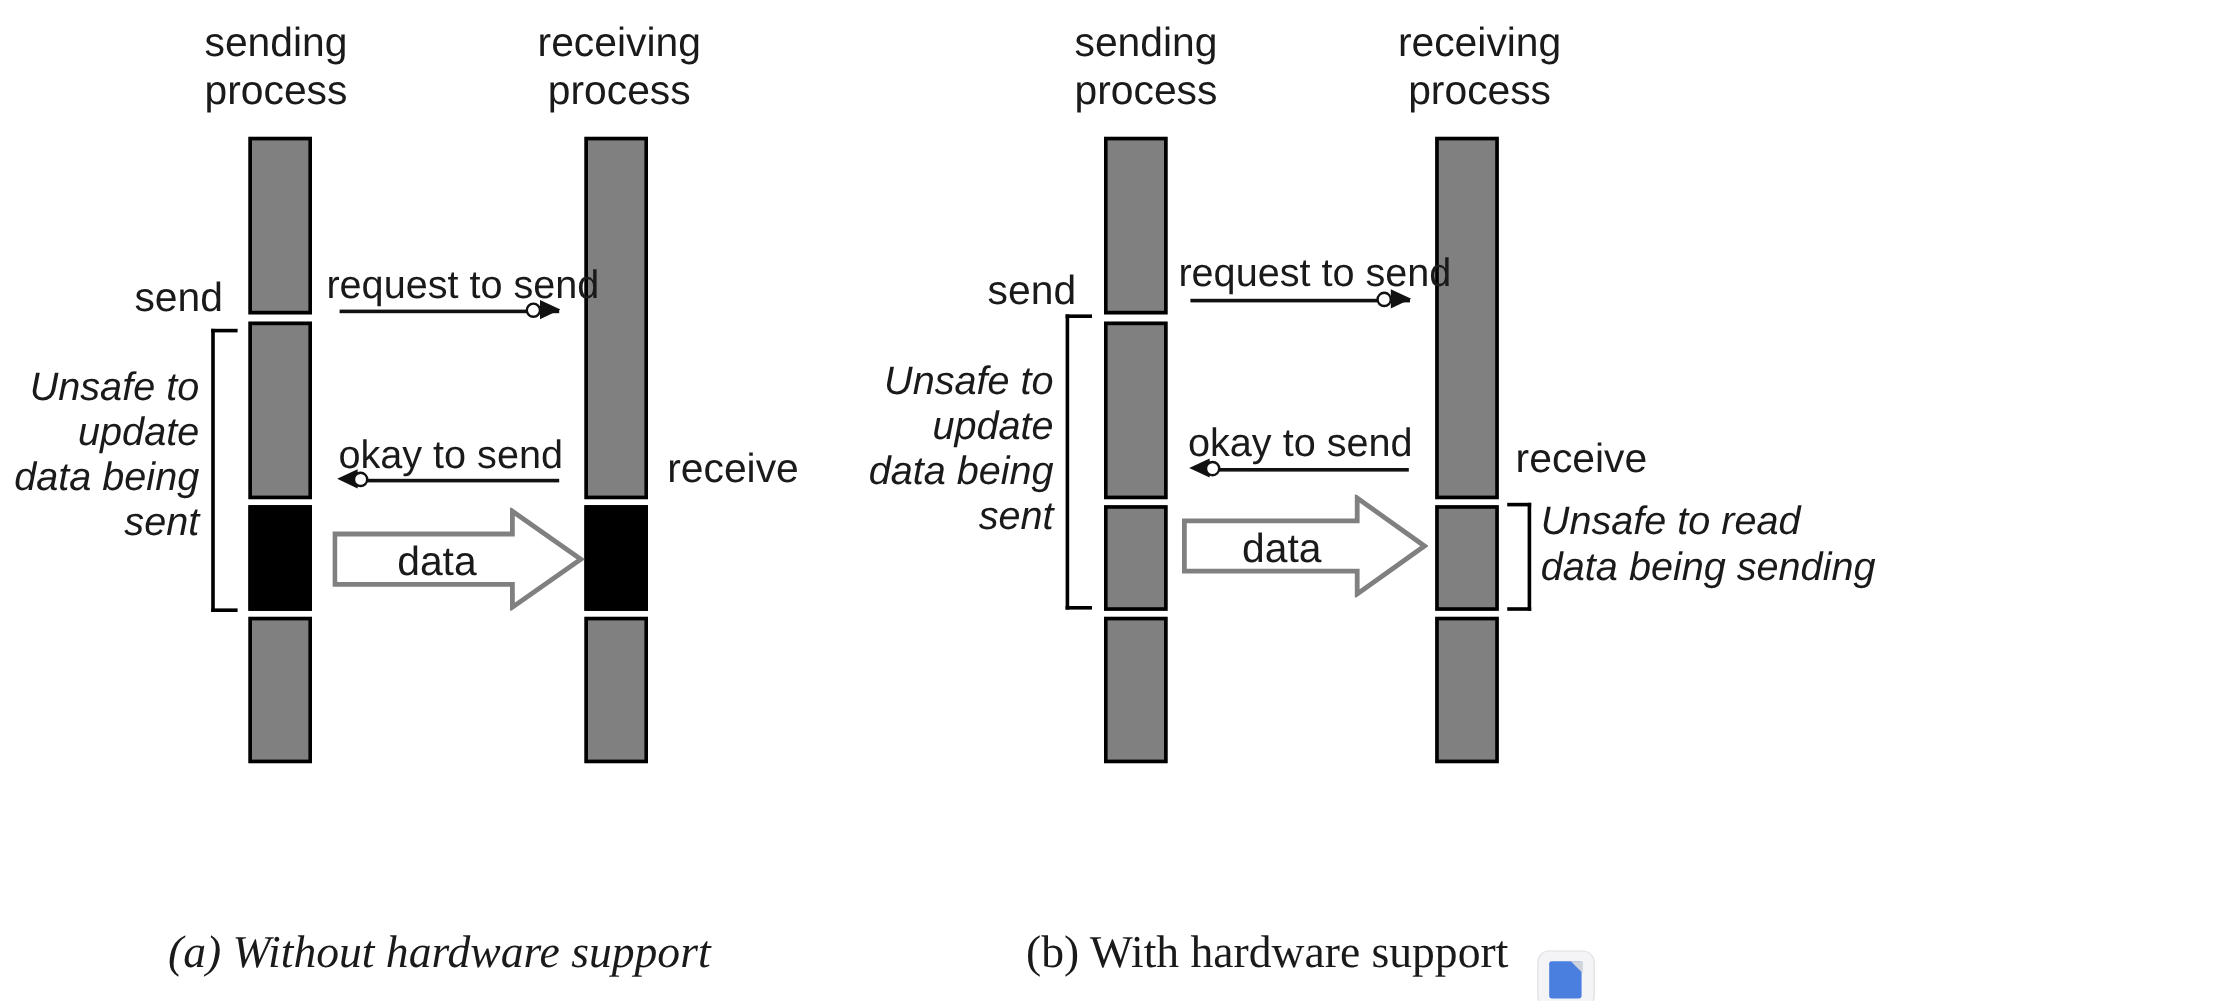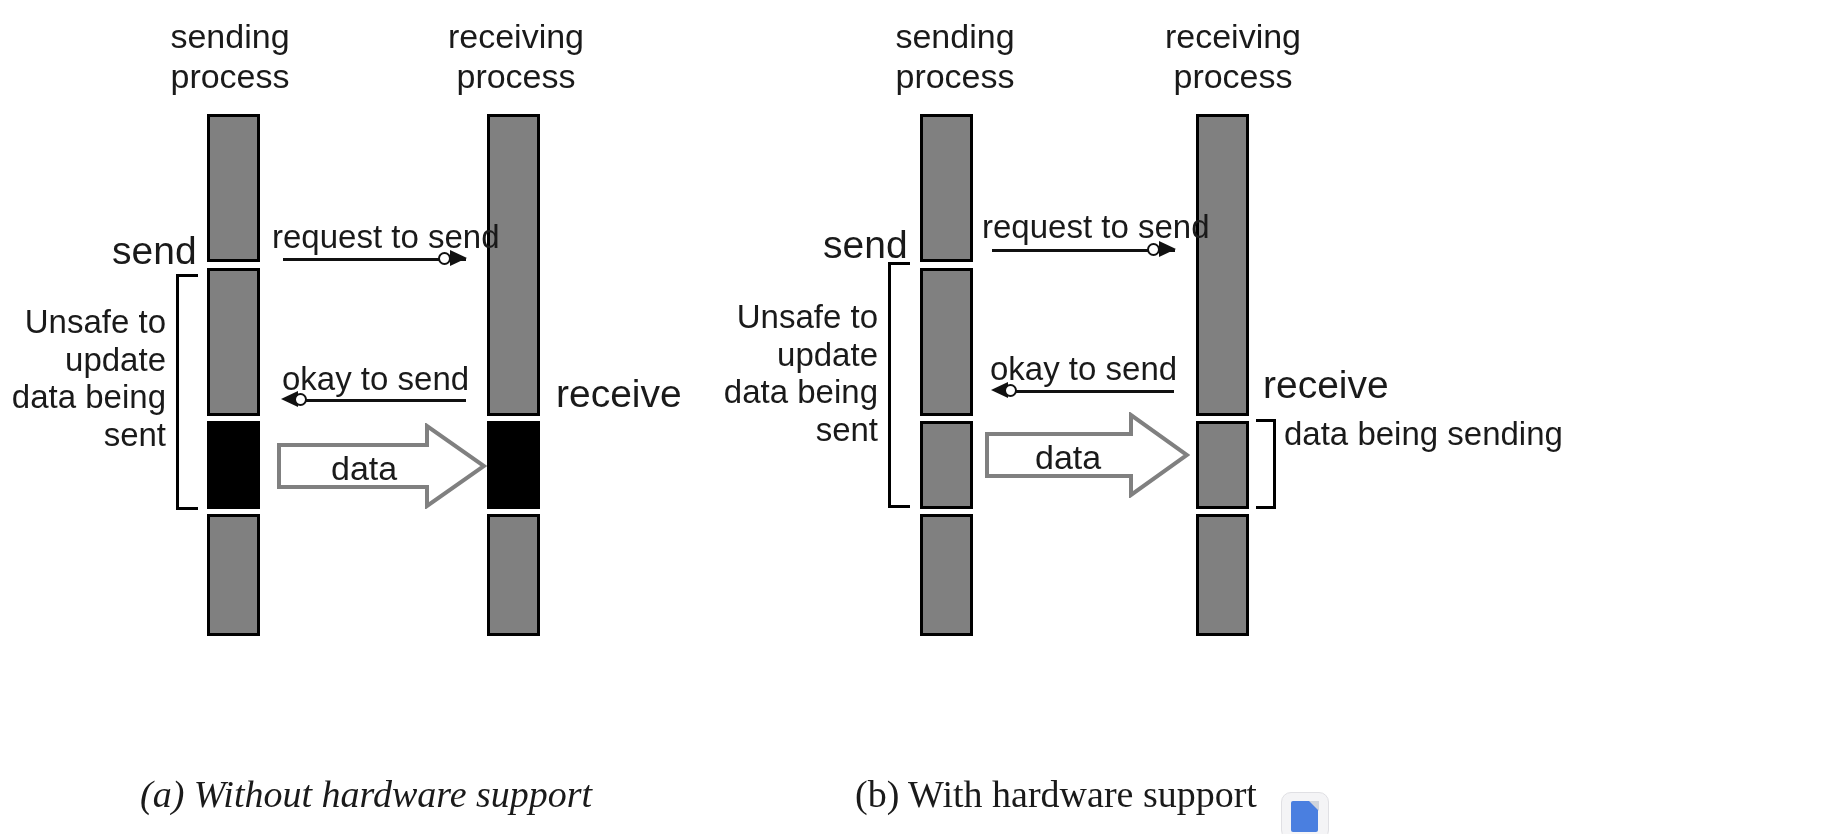--- a/index.html
+++ b/index.html
@@ -37,26 +37,27 @@
     line-height: 1.18;
   }
 
   .hdr {
     font-size: 34px;
     text-align: center;
     letter-spacing: 0px;
   }
   .hdr .l2 { display:block; }
 
-  .side-lbl { font-size: 39px; }
+  .side-lbl { font-size: 34px; }
 
   .blk-lbl {
     font-size: 33px;
     text-align: right;
     line-height: 1.14;
+    font-style: italic;
   }
   .blk-lbl-left { text-align: left; }
 
   .arrow-lbl { font-size: 33px; text-align: right; }
 
   .caption {
     position: absolute;
     font-family: "Liberation Serif", serif;
     font-size: 38px;
     color: #1a1a1a;
@@ -231,20 +232,21 @@
     <div class="lbl blk-lbl" style="left:-150px; top:298px; width:168px;">
       <div>Unsafe to</div>
       <div>update</div>
       <div>data being</div>
       <div>sent</div>
     </div>
 
     <div class="bracket bracket-right" style="left:396px; top:419px; width:20px; height:90px;"></div>
 
     <div class="lbl blk-lbl blk-lbl-left" style="left:424px; top:415px; width:420px;">
+      <div>Unsafe to read</div>
       <div>data being sending</div>
     </div>
 
     <div class="lbl arrow-lbl" style="left:122px; top:208px;">request to send</div>
     <div class="msg-line" style="left:132px; top:249px; width:183px;"></div>
     <div class="head head-r" style="left:299px; top:241px;"></div>
     <div class="head-dot" style="left:287px; top:243px;"></div>
 
     <div class="lbl arrow-lbl" style="left:130px; top:350px;">okay to send</div>
     <div class="msg-line" style="left:146px; top:390px; width:168px;"></div>

